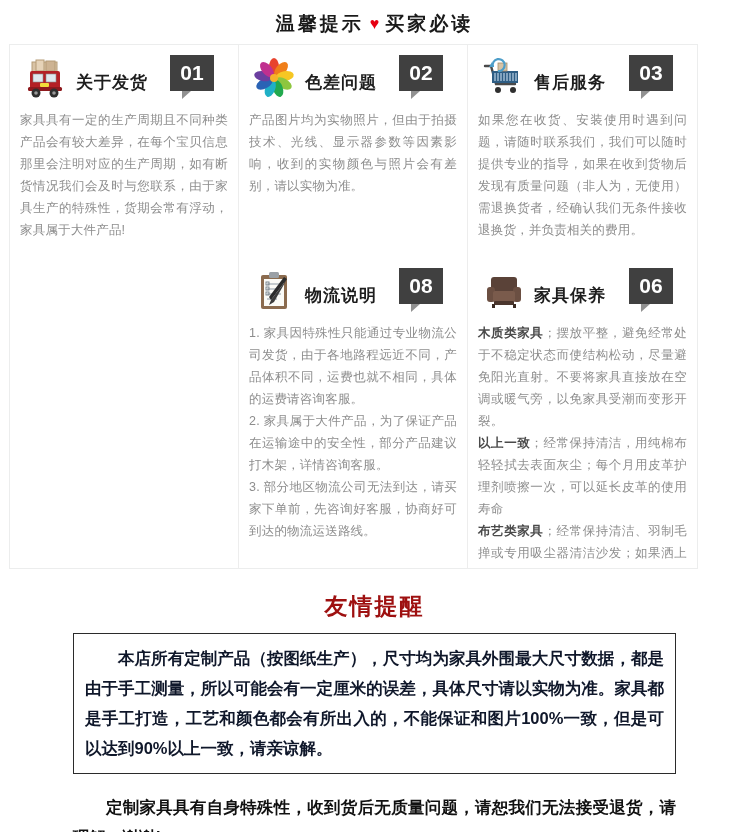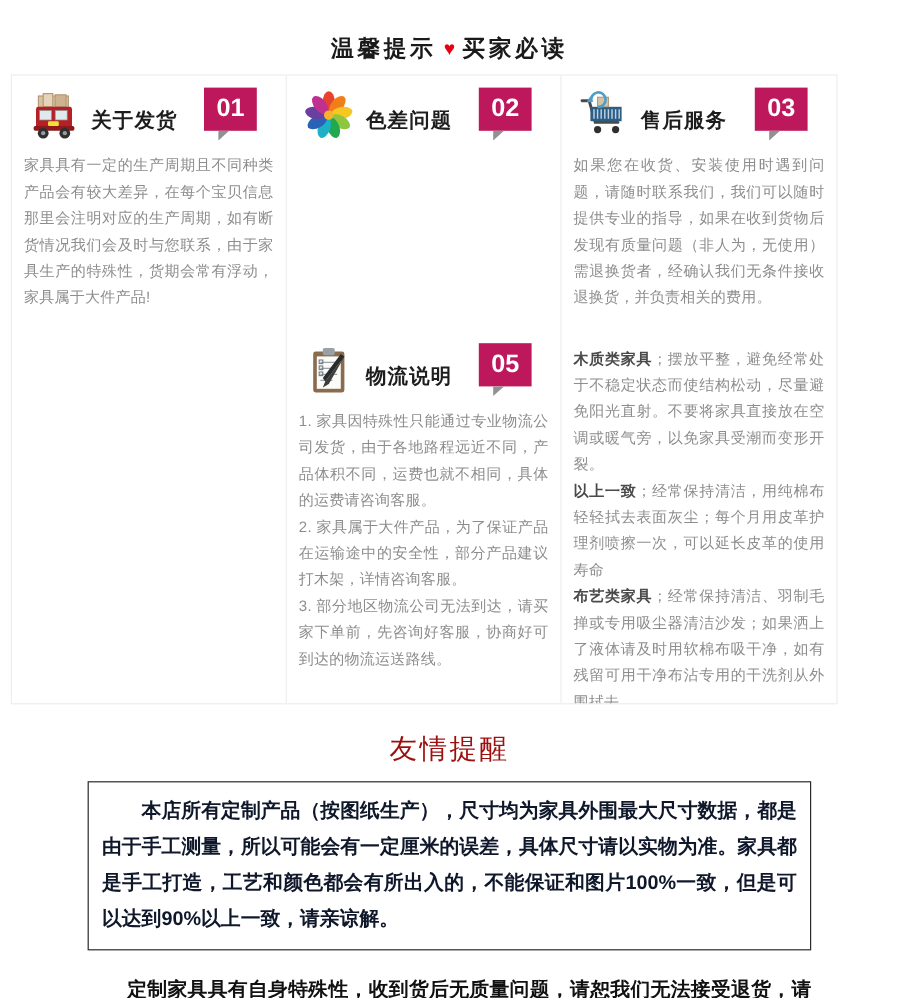--- a/index.html
+++ b/index.html
@@ -15,21 +15,21 @@
     position: relative;
   }
 
   
   .page-title {
     text-align: center;
     font-size: 19px;
     font-weight: bold;
     color: #1a1a1a;
     letter-spacing: 3px;
-    padding-top: 29px;
+    padding-top: 11px;
     height: 26px;
     line-height: 26px;
     white-space: nowrap;
   }
   .page-title .heart {
     color: #e60012;
     font-size: 16px;
     letter-spacing: 0;
     margin: 0 6px;
     position: relative;
@@ -79,21 +79,21 @@
     white-space: nowrap;
   }
 
   
   .cell-badge {
     position: absolute;
     right: 14px;
     top: -2px;
     width: 44px;
     height: 36px;
-    background: #be185d;
+    background: #404040;
     color: #ffffff;
     font-size: 21px;
     font-weight: bold;
     text-align: center;
     line-height: 36px;
     letter-spacing: 0px;
   }
   .cell-badge::after {
     content: "";
     position: absolute;
@@ -120,21 +120,21 @@
 
   
   .friendly-wrap {
     margin-top: 22px;
     width: 749px;
   }
   .friendly-title {
     text-align: center;
     font-family: "Liberation Serif", "DejaVu Serif", serif;
     font-size: 23px;
-    font-weight: normal;
+    font-weight: bold;
     color: #9e1010;
     letter-spacing: 2px;
     margin-bottom: 11px;
   }
   .friendly-box {
     margin: 0 73px;
     border: 1px solid #2b2b2b;
     padding: 9px 11px 10px 11px;
     box-sizing: border-box;
   }
@@ -206,20 +206,23 @@
             <ellipse cx="0" cy="-11" rx="5" ry="9" fill="#1fb0c6" transform="rotate(200)"></ellipse>
             <ellipse cx="0" cy="-11" rx="5" ry="9" fill="#2a63b5" transform="rotate(240)"></ellipse>
             <ellipse cx="0" cy="-11" rx="5" ry="9" fill="#6b3fa0" transform="rotate(280)"></ellipse>
             <ellipse cx="0" cy="-11" rx="5" ry="9" fill="#c0308f" transform="rotate(320)"></ellipse>
             <circle cx="0" cy="0" r="4" fill="#f6b32b"></circle>
           </g>
         </svg>
       </span>
       <span class="cell-title">色差问题</span>
       <span class="cell-badge">02</span>
+    </div>
+    <div class="cell-body">
+      <p>产品图片均为实物照片，但由于拍摄技术、光线、显示器参数等因素影响，收到的实物颜色与照片会有差别，请以实物为准。</p>
     </div>
   </div>
 
   <div class="notice-cell">
     <div class="cell-head">
       <span class="cell-icon">
         <svg viewBox="0 0 44 44" width="44" height="44">
           <path d="M3 9 h6 l5 18 h19" stroke="#4a4a4a" stroke-width="2.4" fill="none" stroke-linecap="round"></path>
           <rect x="10" y="14" width="26" height="12" fill="#2e5d84"></rect>
           <g stroke="#bcd3e6" stroke-width="1.2">
@@ -264,30 +267,45 @@
             <line x1="14" y1="29" x2="24" y2="29"></line>
           </g>
           <rect x="13" y="12" width="3" height="3" fill="none" stroke="#6f7b85" stroke-width="0.9"></rect>
           <rect x="13" y="17" width="3" height="3" fill="none" stroke="#6f7b85" stroke-width="0.9"></rect>
           <rect x="13" y="22" width="3" height="3" fill="none" stroke="#6f7b85" stroke-width="0.9"></rect>
           <path d="M34 9 L18 30 L16 35 L21 32 Z" fill="#3c3c3c"></path>
           <path d="M34 9 L31 7 L16 27 L18 30 Z" fill="#2b2b2b"></path>
         </svg>
       </span>
       <span class="cell-title">物流说明</span>
-      <span class="cell-badge">05</span>
+      <span class="cell-badge">08</span>
     </div>
     <div class="cell-body">
       <p style="white-space:pre-line;">1. 家具因特殊性只能通过专业物流公司发货，由于各地路程远近不同，产品体积不同，运费也就不相同，具体的运费请咨询客服。
 2. 家具属于大件产品，为了保证产品在运输途中的安全性，部分产品建议打木架，详情咨询客服。
 3. 部分地区物流公司无法到达，请买家下单前，先咨询好客服，协商好可到达的物流运送路线。</p>
     </div>
   </div>
 
   <div class="notice-cell">
+    <div class="cell-head">
+      <span class="cell-icon">
+        <svg viewBox="0 0 44 44" width="44" height="44">
+          <rect x="9" y="7" width="26" height="16" rx="3" fill="#5a4238"></rect>
+          <rect x="5" y="17" width="8" height="15" rx="3" fill="#6b4f42"></rect>
+          <rect x="31" y="17" width="8" height="15" rx="3" fill="#6b4f42"></rect>
+          <rect x="11" y="21" width="22" height="11" rx="2" fill="#7a5b4c"></rect>
+          <rect x="12" y="31" width="20" height="4" rx="1" fill="#4b362d"></rect>
+          <rect x="10" y="34" width="3" height="4" fill="#3a2a23"></rect>
+          <rect x="31" y="34" width="3" height="4" fill="#3a2a23"></rect>
+        </svg>
+      </span>
+      <span class="cell-title">家具保养</span>
+      <span class="cell-badge">06</span>
+    </div>
     <div class="cell-body">
       <p><b>木质类家具</b><span>；摆放平整，避免经常处于不稳定状态而使结构松动，尽量避免阳光直射。不要将家具直接放在空调或暖气旁，以免家具受潮而变形开裂。</span></p>
       <p><b>以上一致</b><span>；经常保持清洁，用纯棉布轻轻拭去表面灰尘；每个月用皮革护理剂喷擦一次，可以延长皮革的使用寿命</span></p>
       <p><b>布艺类家具</b><span>；经常保持清洁、羽制毛掸或专用吸尘器清洁沙发；如果洒上了液体请及时用软棉布吸干净，如有残留可用干净布沾专用的干洗剂从外围拭去。</span></p>
     </div>
   </div>
 
 </div>
 
 <div class="friendly-wrap">

